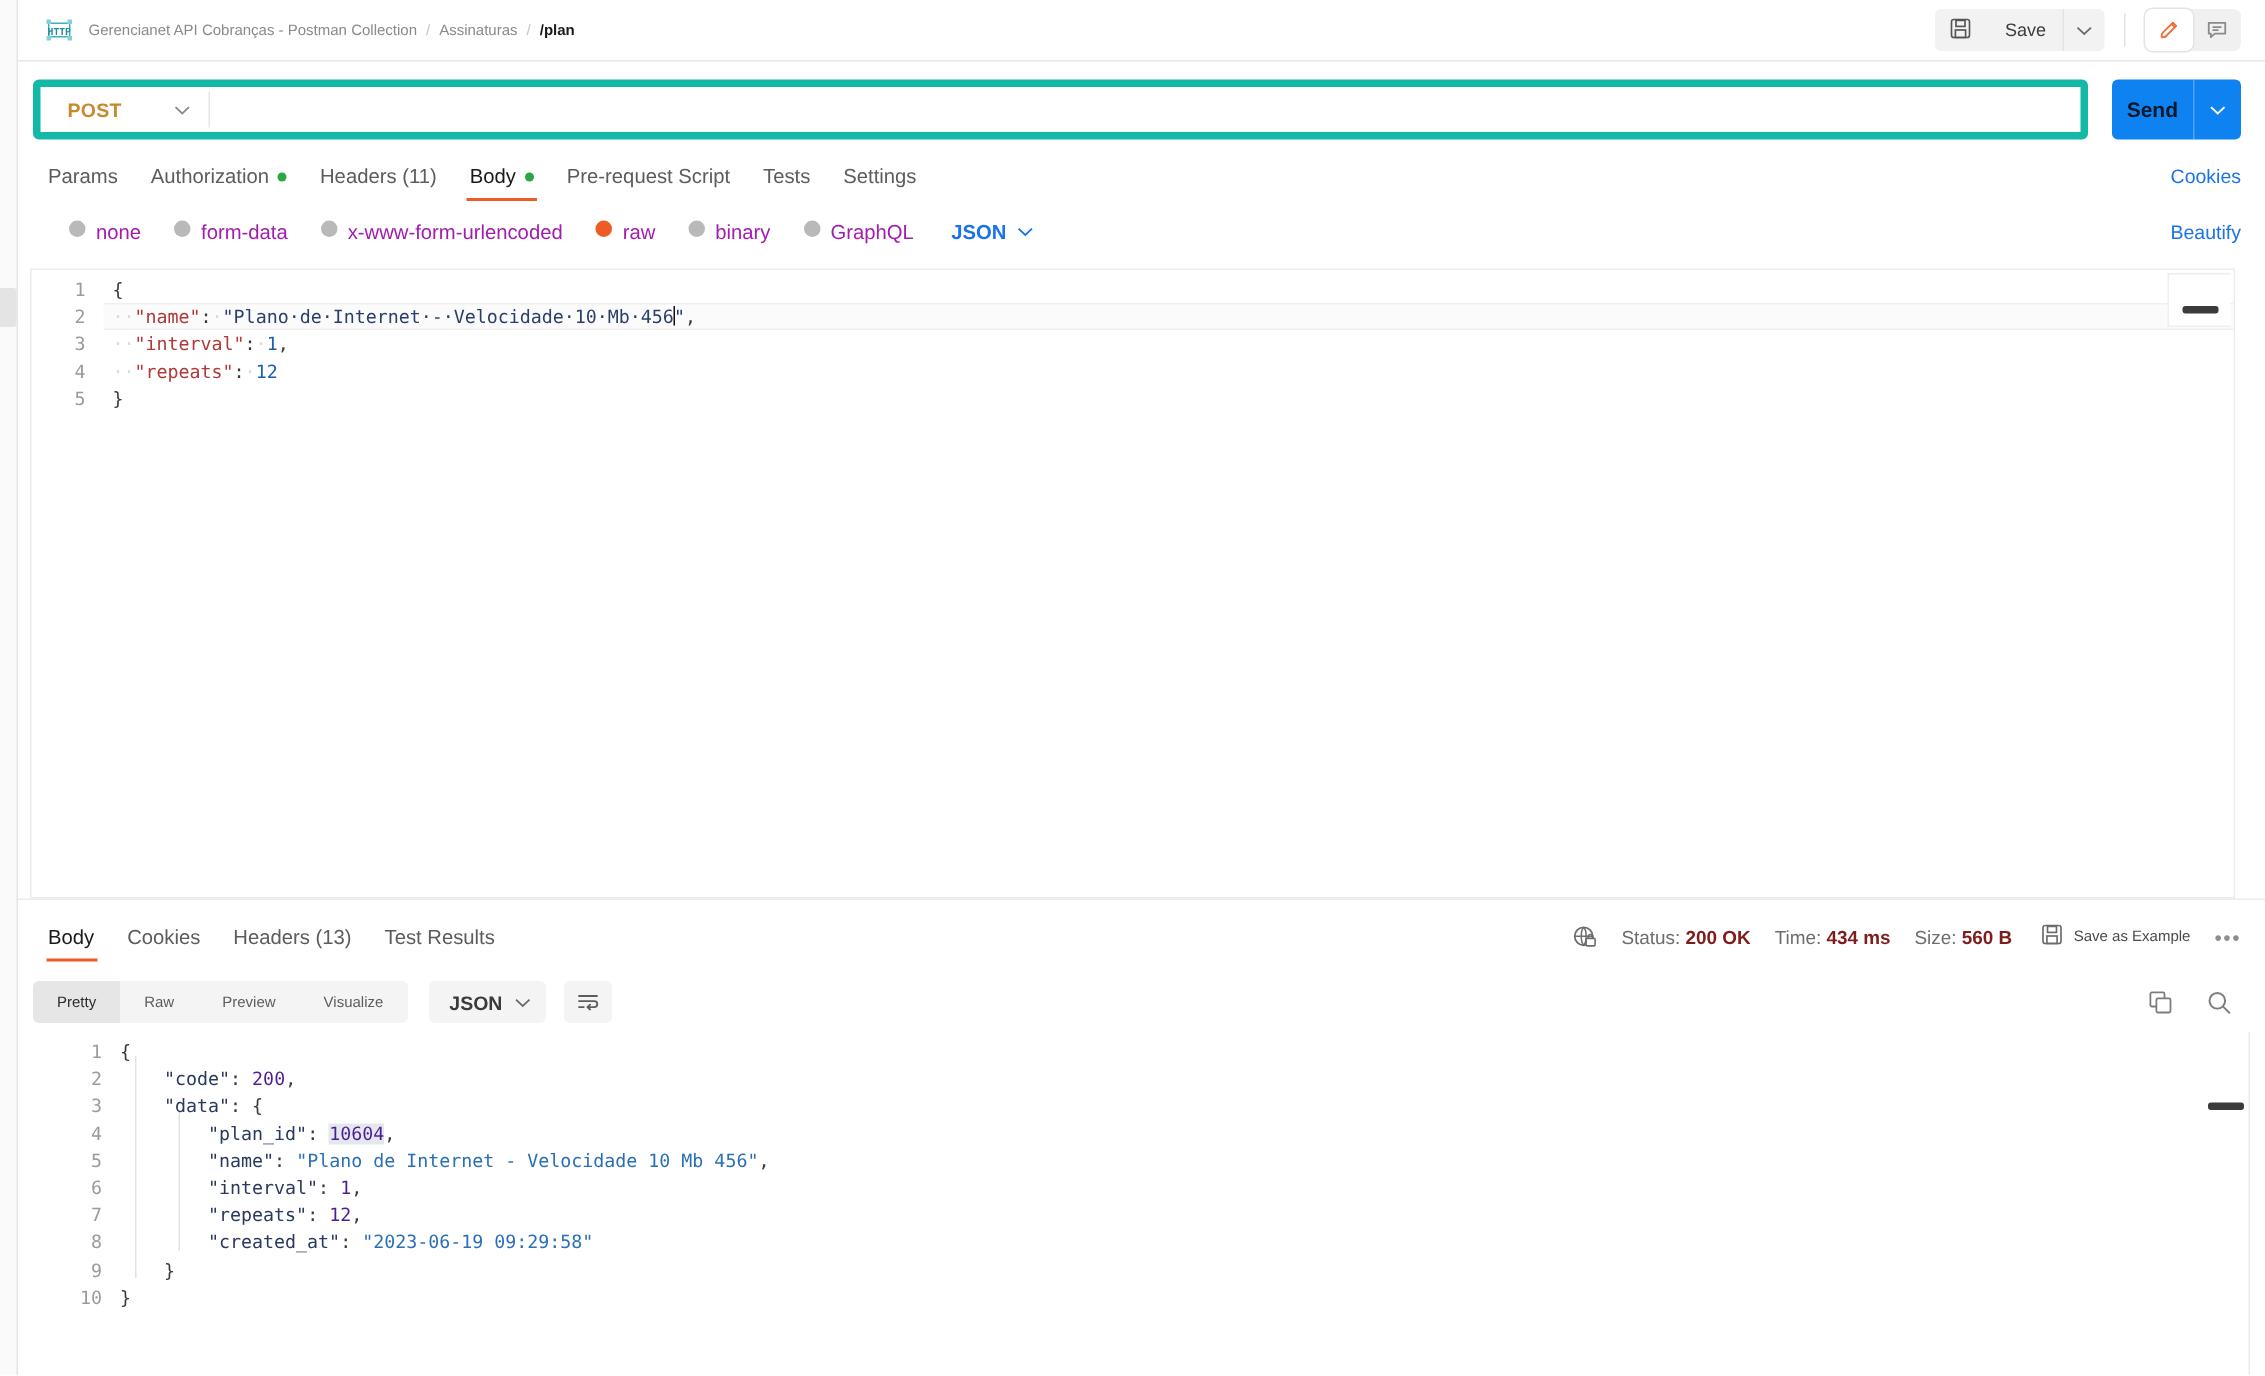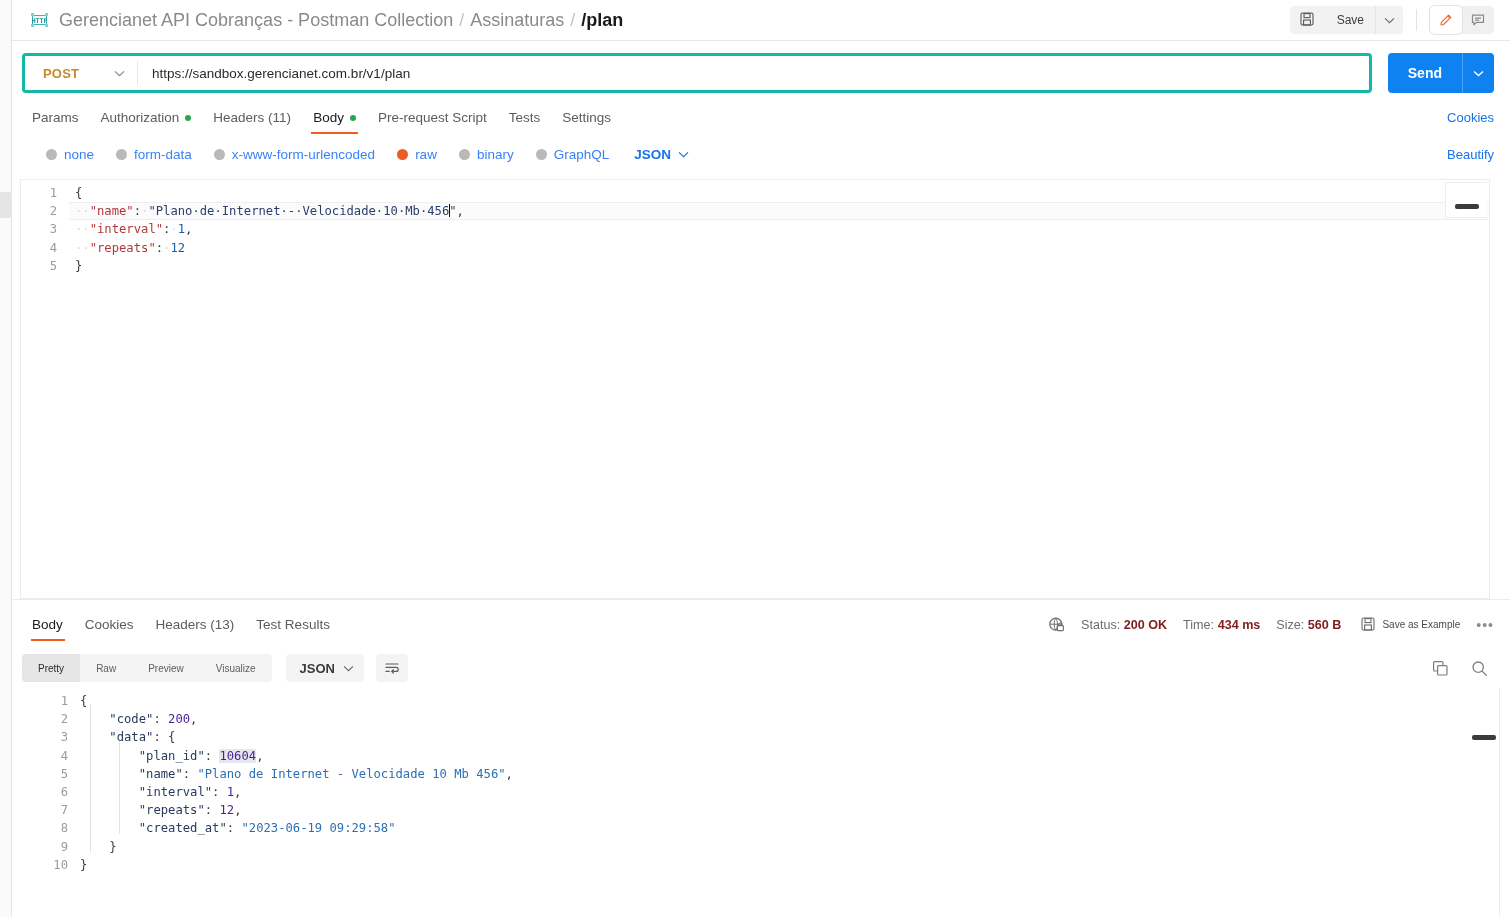--- a/index.html
+++ b/index.html
@@ -28,21 +28,21 @@
     position: absolute; left: 12px; top: 0; right: 0; height: 41px;
     border-bottom: 1px solid #e8e8e8;
     display: flex; align-items: center;
   }
   .http-icon {
     margin-left: 18px; width: 19px; height: 16px;
     display: flex; align-items: center; justify-content: center;
   }
   .breadcrumb {
     margin-left: 10px; display: flex; align-items: center; gap: 6px;
-    font-size: 18px;
+    font-size: 10px;
   }
   .bc-seg { color: #8a8a8a; }
   .bc-sep { color: #c4c4c4; }
   .bc-current { color: #1a1a1a; font-weight: bold; }
   .header-right {
     margin-left: auto; display: flex; align-items: center; gap: 0; padding-right: 16px;
   }
   .save-group {
     display: flex; align-items: center; background: #f2f2f2; border-radius: 4px;
     height: 28px; overflow: hidden;
@@ -62,40 +62,40 @@
     border-radius: 5px;
   }
   .icon-btn.active { background:#ffffff; box-shadow: 0 0 0 1px #e4e4e4; }
 
   
   .urlbar-row {
     position: absolute; left: 12px; top: 41px; right: 0; height: 64px;
     display: flex; align-items: center; padding: 0 16px 0 10px;
   }
   .url-input-wrap {
-    flex: 1; height: 40px; border: 3px solid #14b8a6; border-radius: 4px;
+    flex: 1; height: 40px; border: 5px solid #14b8a6; border-radius: 4px;
     display: flex; align-items: center; background:#fff;
   }
   .method-sel {
     display: flex; align-items: center; justify-content: space-between;
     width: 112px; height: 38px; padding: 0 12px 0 18px; cursor: default;
   }
   .method-label { color: #c8892d; font-weight: bold; font-size: 13px; letter-spacing: .2px; }
   .method-divider { width:1px; height:24px; background:#e6e6e6; }
   .url-text {
     flex: 1; padding: 0 14px; color: #2b2b2b; font-size: 13.5px;
     white-space: nowrap; overflow: hidden;
   }
   .send-group {
     margin-left: 16px; display: flex; align-items: center;
     background: #0f82f2; border-radius: 4px; height: 40px; overflow: hidden;
   }
   .send-btn {
-    padding: 0 20px; height: 40px; display:flex; align-items:center;
-    color:#ffffff; font-weight:bold; font-size: 14px;
+    padding: 0 10px; height: 40px; display:flex; align-items:center;
+    color:#0f172a; font-weight:bold; font-size: 14px;
   }
   .send-caret {
     width: 32px; height: 40px; display:flex; align-items:center; justify-content:center;
     border-left: 1px solid rgba(255,255,255,.28);
   }
 
   
   .req-tabs {
     position: absolute; left: 12px; top: 103px; right: 0; height: 31px;
     display: flex; align-items: flex-end; padding: 0 16px 0 10px;
@@ -110,21 +110,21 @@
     content:""; position:absolute; left:9px; right:9px; bottom:0; height:2px; background:#ef5b25;
   }
   .dot { width:6px; height:6px; border-radius:50%; background:#29a745; display:inline-block; }
   .link-right { margin-left:auto; color:#1a73e8; font-size:13px; padding-bottom:9px; }
 
   
   .bodytype-row {
     position: absolute; left: 12px; top: 139px; right: 0; height: 30px;
     display: flex; align-items: center; padding: 0 16px 0 10px; gap: 0;
   }
-  .radio-item { display:flex; align-items:center; gap:7px; padding: 0 11px 0 11px; color:#3b82f6; font-size:13.5px; }
+  .radio-item { display:flex; gap:7px; padding: 0 11px 0 11px; color:#a21caf; font-size:13.5px; }
   .radio-item:first-child { padding-left: 24px; }
   .radio {
     width: 11px; height: 11px; border-radius: 50%; background:#b9b9b9; display:inline-block;
   }
   .radio.on { background:#ef5b25; }
   .json-sel { display:flex; align-items:center; gap:7px; padding: 0 6px 0 14px; color:#1a73e8; font-size:13.5px; font-weight:bold; }
   .beautify { margin-left:auto; color:#1a73e8; font-size:13px; }
 
   
   .req-editor {
@@ -281,21 +281,20 @@
 
   <div class="urlbar-row">
     <div class="url-input-wrap">
       <div class="method-sel">
         <span class="method-label">POST</span>
         <svg width="11" height="7" viewBox="0 0 11 7">
           <path d="M1 1.4 L5.5 5.6 L10 1.4" fill="none" stroke="#8a8a8a" stroke-width="1.2"></path>
         </svg>
       </div>
       <div class="method-divider"></div>
-      <div class="url-text" title="https://sandbox.gerencianet.com.br/v1/plan">https://sandbox.gerencianet.com.br/v1/plan</div>
     </div>
     <div class="send-group">
       <div class="send-btn">Send</div>
       <div class="send-caret">
         <svg width="11" height="7" viewBox="0 0 11 7">
           <path d="M1 1.4 L5.5 5.6 L10 1.4" fill="none" stroke="#ffffff" stroke-width="1.3"></path>
         </svg>
       </div>
     </div>
   </div>

